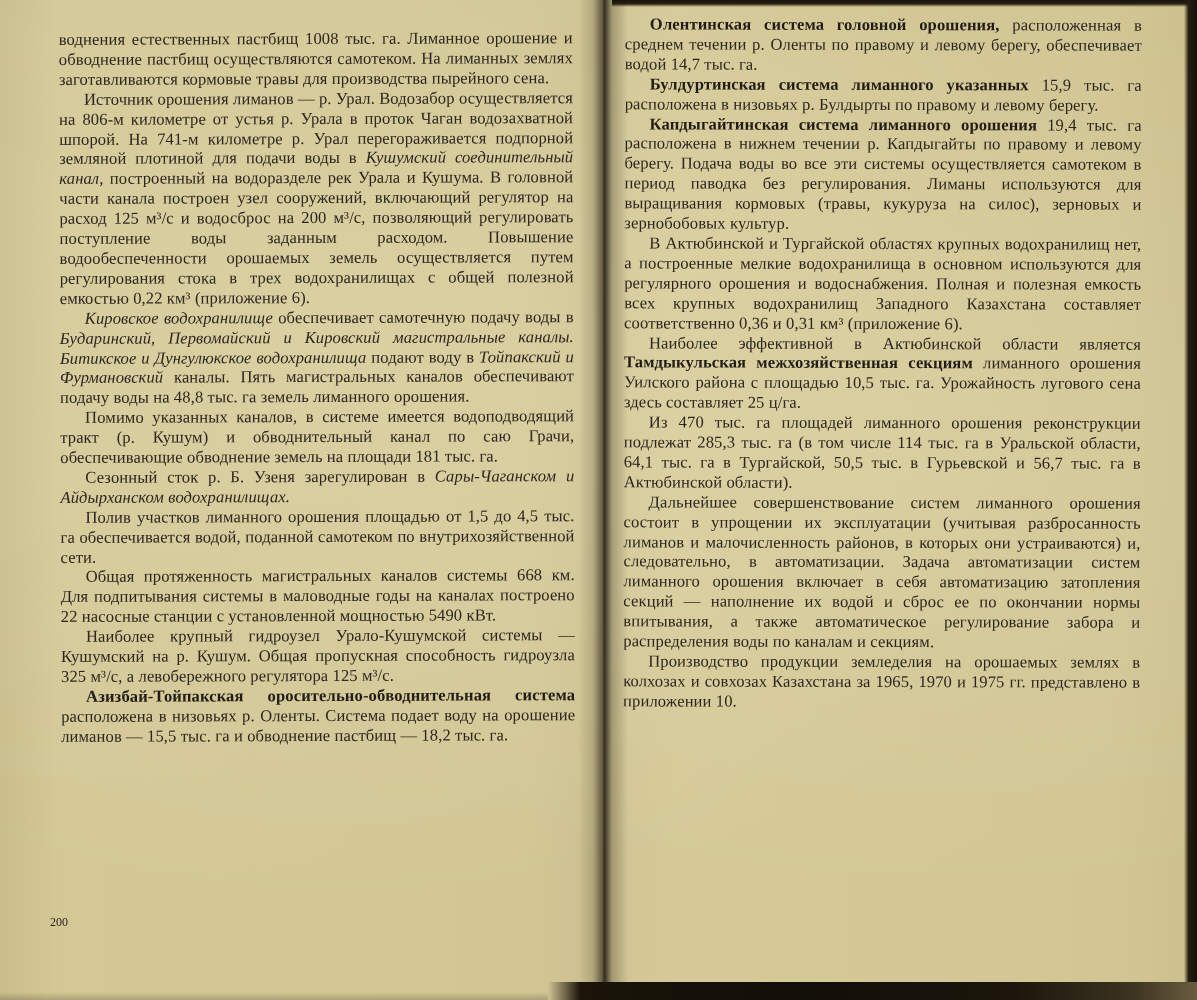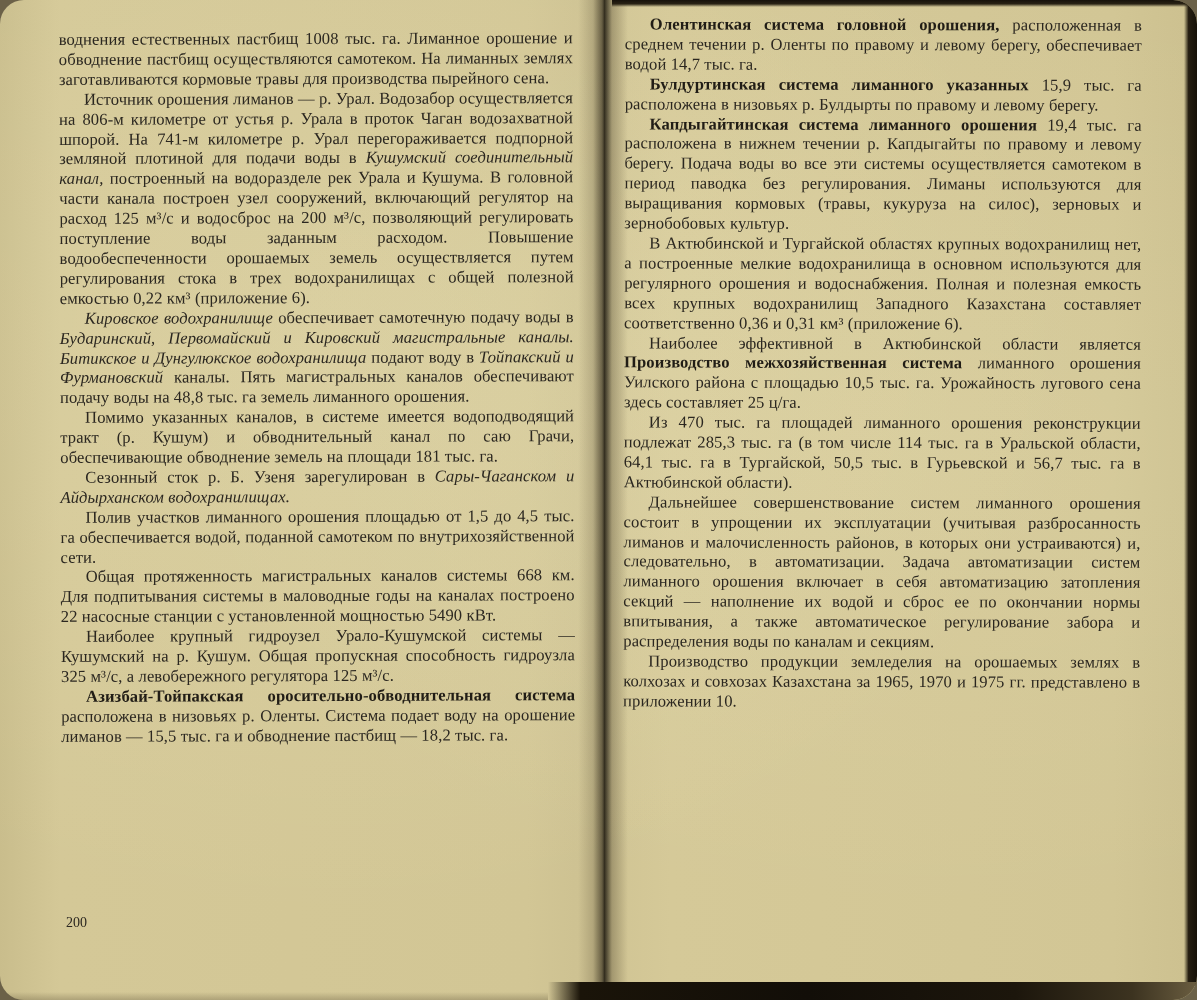--- a/index.html
+++ b/index.html
@@ -7,21 +7,20 @@
     width: 1197px; height: 1000px; overflow: hidden;
     background: #6b6148;
     font-family: "Liberation Serif", "DejaVu Serif", serif;
   }
   .book {
     position: relative; width: 1197px; height: 1000px; overflow: hidden;
     background:
       radial-gradient(ellipse at 28% 35%, rgba(255,250,215,0.16), rgba(0,0,0,0) 62%),
       radial-gradient(ellipse at 78% 45%, rgba(255,250,215,0.10), rgba(0,0,0,0) 60%),
       linear-gradient(90deg, #c9bd8c 0%, #d4c897 5%, #d2c695 44%, #cec292 48%, #d5c998 56%, #d2c695 93%, #ccc08f 100%);
-    border-radius: 24px;
   }
   
   .spine {
     position: absolute; top: 0; bottom: 0; left: 578px; width: 50px; pointer-events: none;
     background: linear-gradient(90deg,
       rgba(56,46,26,0) 0%,
       rgba(56,46,26,0.20) 30%,
       rgba(32,25,12,0.60) 48%,
       rgba(18,14,6,0.82) 53%,
       rgba(56,46,26,0.30) 68%,
@@ -54,22 +53,22 @@
     text-align: justify;
     letter-spacing: 0.1px;
   }
   .text-col p { margin: 0; text-align: justify; }
   .text-col p.indent { text-indent: 25px; }
   .left-col  { left: 60px;  top: 29px; width: 514px; transform: rotate(-0.2deg); }
   .right-col { left: 624px; top: 15px; width: 517px; transform: rotate(0.15deg); }
   .seg-b { font-weight: bold; color: #211d16; }
   .seg-i { font-style: italic; }
   .page-number {
-    position: absolute; left: 66px; top: 915px;
-    font-size: 14px; color: var(--ink, #2b2720);
+    position: absolute; left: 50px; top: 915px;
+    font-size: 12px; color: var(--ink, #2b2720);
   }
 </style>
 </head>
 <body>
 
 <div class="book">
 
   <div class="text-col left-col" id="left-col">
       <p><span>воднения естественных пастбищ 1008 тыс. га. Лиманное орошение и обводнение пастбищ осуществляются самотеком. На лиманных землях заготавливаются кормовые травы для производства пырейного сена.</span></p>
       <p class="indent"><span>Источник орошения лиманов — р. Урал. Водозабор осуществляется на 806-м километре от устья р. Урала в проток Чаган водозахватной шпорой. На 741-м километре р. Урал перегораживается подпорной земляной плотиной для подачи воды в </span><span class="seg-i">Кушумский соединительный канал,</span><span> построенный на водоразделе рек Урала и Кушума. В головной части канала построен узел сооружений, включающий регулятор на расход 125 м³/с и водосброс на 200 м³/с, позволяющий регулировать поступление воды заданным расходом. Повышение водообеспеченности орошаемых земель осуществляется путем регулирования стока в трех водохранилищах с общей полезной емкостью 0,22 км³ (приложение 6).</span></p>
@@ -80,21 +79,21 @@
       <p class="indent"><span>Общая протяженность магистральных каналов системы 668 км. Для подпитывания системы в маловодные годы на каналах построено 22 насосные станции с установленной мощностью 5490 кВт.</span></p>
       <p class="indent"><span>Наиболее крупный гидроузел Урало-Кушумской системы — Кушумский на р. Кушум. Общая пропускная способность гидроузла 325 м³/с, а левобережного регулятора 125 м³/с.</span></p>
       <p class="indent"><span class="seg-b">Азизбай-Тойпакская оросительно-обводнительная система</span><span> расположена в низовьях р. Оленты. Система подает воду на орошение лиманов — 15,5 тыс. га и обводнение пастбищ — 18,2 тыс. га.</span></p>
     </div>
 
   <div class="text-col right-col" id="right-col">
       <p class="indent"><span class="seg-b">Олентинская система головной орошения,</span><span> расположенная в среднем течении р. Оленты по правому и левому берегу, обеспечивает водой 14,7 тыс. га.</span></p>
       <p class="indent"><span class="seg-b">Булдуртинская система лиманного указанных</span><span> 15,9 тыс. га расположена в низовьях р. Булдырты по правому и левому берегу.</span></p>
       <p class="indent"><span class="seg-b">Капдыгайтинская система лиманного орошения</span><span> 19,4 тыс. га расположена в нижнем течении р. Капдыгайты по правому и левому берегу. Подача воды во все эти системы осуществляется самотеком в период паводка без регулирования. Лиманы используются для выращивания кормовых (травы, кукуруза на силос), зерновых и зернобобовых культур.</span></p>
       <p class="indent"><span>В Актюбинской и Тургайской областях крупных водохранилищ нет, а построенные мелкие водохранилища в основном используются для регулярного орошения и водоснабжения. Полная и полезная емкость всех крупных водохранилищ Западного Казахстана составляет соответственно 0,36 и 0,31 км³ (приложение 6).</span></p>
-      <p class="indent"><span>Наиболее эффективной в Актюбинской области является </span><span class="seg-b">Производство межхозяйственная система</span><span> лиманного орошения Уилского района с площадью 10,5 тыс. га. Урожайность лугового сена здесь составляет 25 ц/га.</span></p>
+      <p class="indent"><span>Наиболее эффективной в Актюбинской области является </span><span class="seg-b">Тамдыкульская межхозяйственная секциям</span><span> лиманного орошения Уилского района с площадью 10,5 тыс. га. Урожайность лугового сена здесь составляет 25 ц/га.</span></p>
       <p class="indent"><span>Из 470 тыс. га площадей лиманного орошения реконструкции подлежат 285,3 тыс. га (в том числе 114 тыс. га в Уральской области, 64,1 тыс. га в Тургайской, 50,5 тыс. в Гурьевской и 56,7 тыс. га в Актюбинской области).</span></p>
       <p class="indent"><span>Дальнейшее совершенствование систем лиманного орошения состоит в упрощении их эксплуатации (учитывая разбросанность лиманов и малочисленность районов, в которых они устраиваются) и, следовательно, в автоматизации. Задача автоматизации систем лиманного орошения включает в себя автоматизацию затопления секций — наполнение их водой и сброс ее по окончании нормы впитывания, а также автоматическое регулирование забора и распределения воды по каналам и секциям.</span></p>
       <p class="indent"><span>Производство продукции земледелия на орошаемых землях в колхозах и совхозах Казахстана за 1965, 1970 и 1975 гг. представлено в приложении 10.</span></p>
     </div>
 
   <div class="page-number">200</div>
 
   <div class="spine"></div>
   <div class="edge-top"></div>
   <div class="edge-right"></div>

